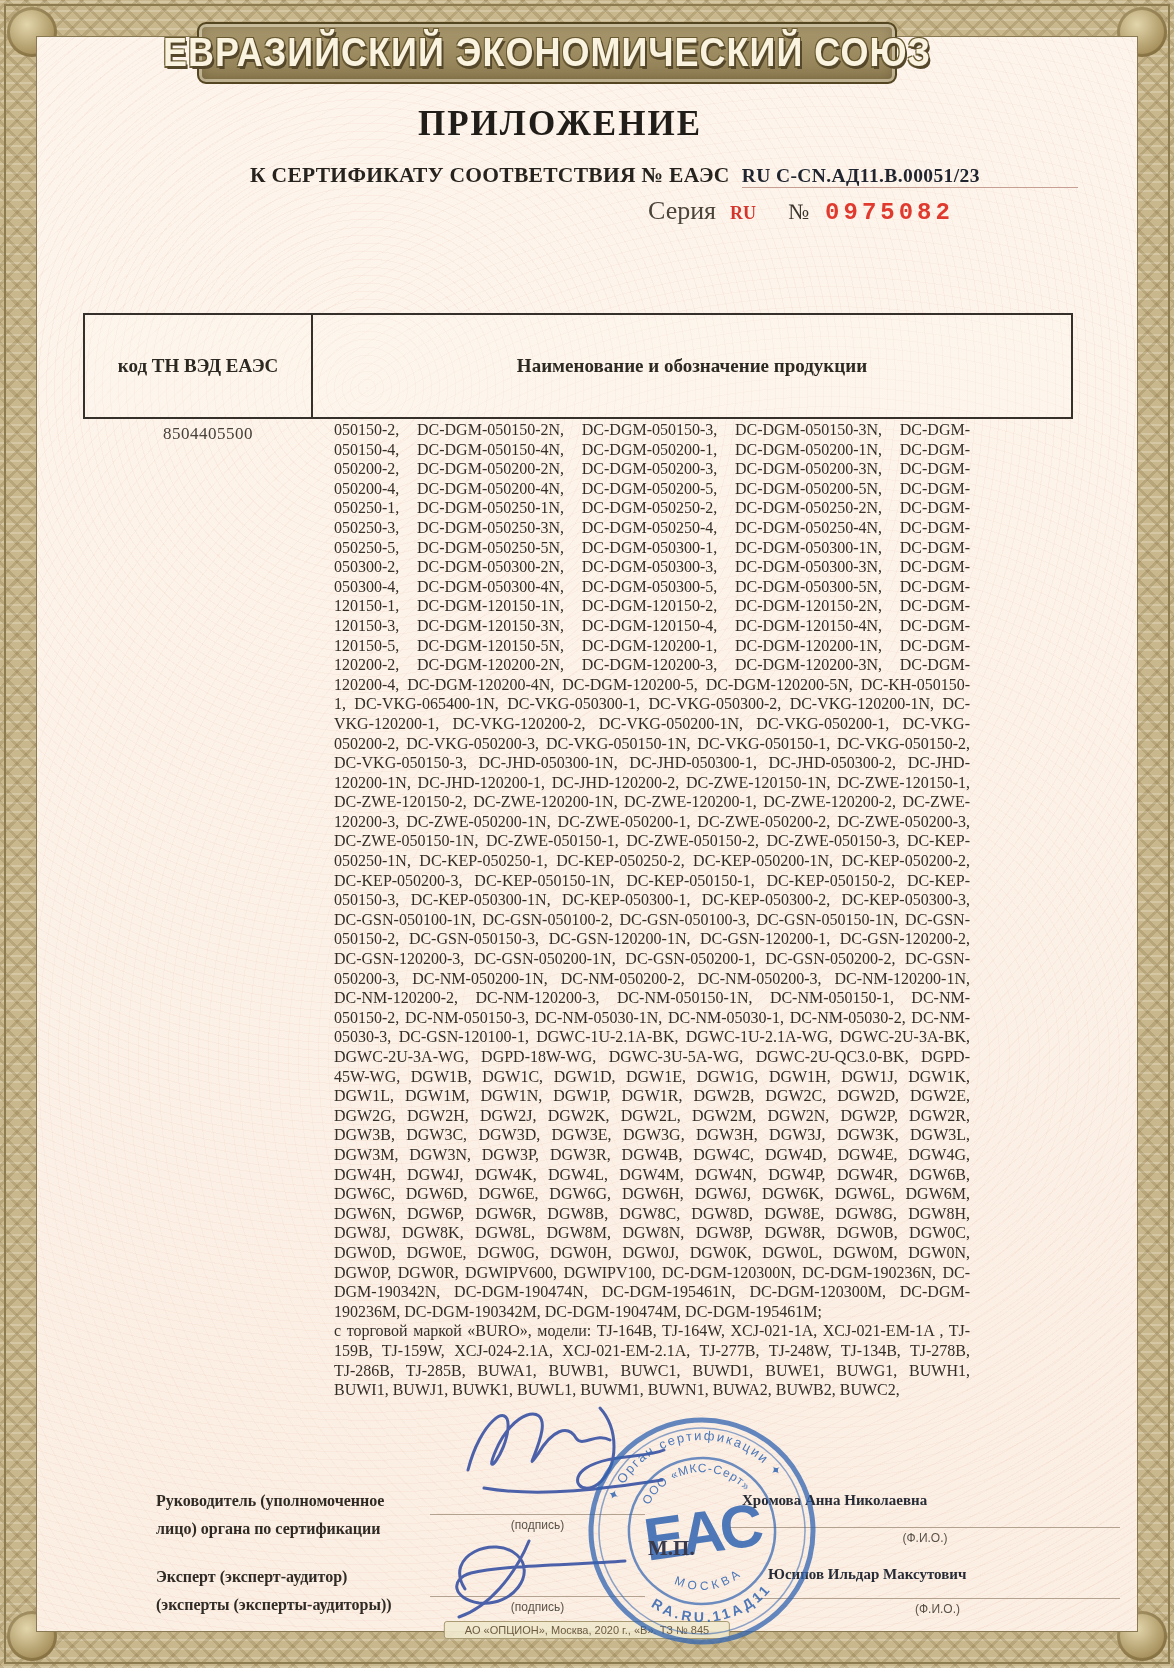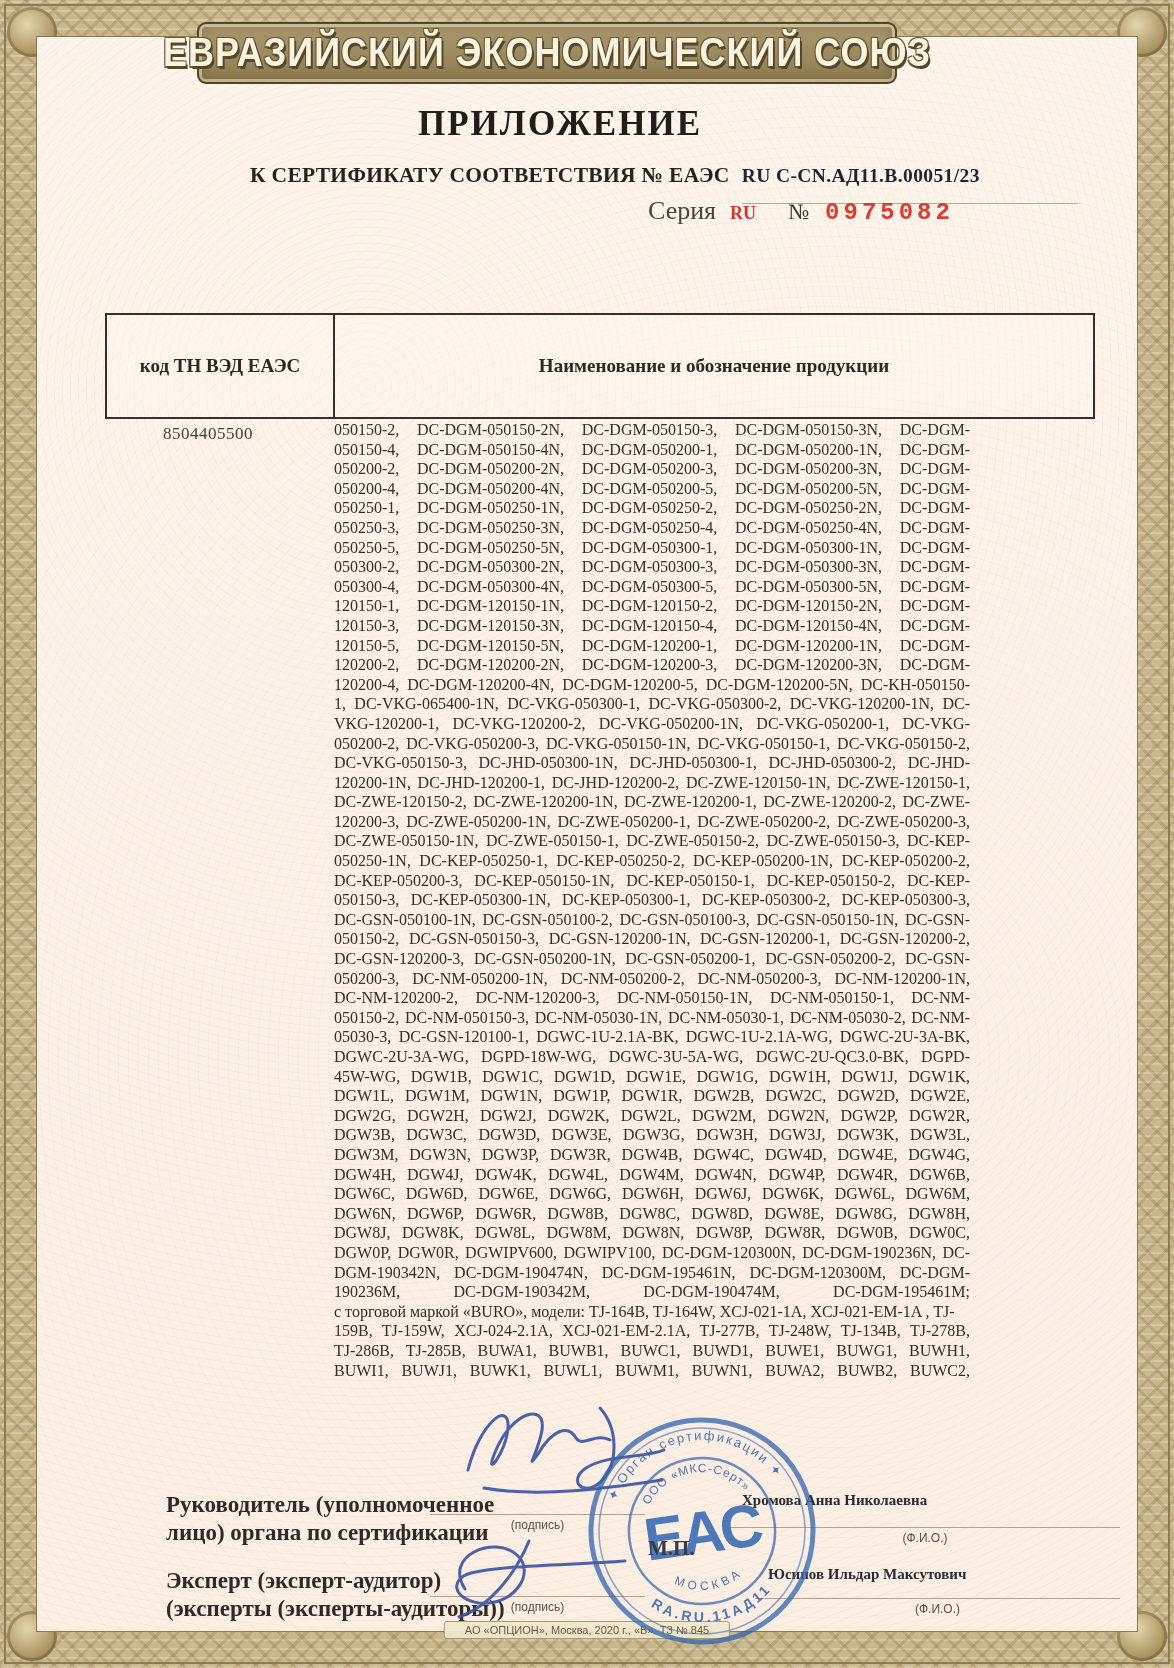--- a/index.html
+++ b/index.html
@@ -35,36 +35,36 @@
   .banner span {
     font-family:"Liberation Sans", sans-serif; font-weight:bold; font-size:36px; letter-spacing:1px;
     color:#faf3df; transform:scaleY(1.12);
     text-shadow:2px 2px 0 #55472a, -1px -1px 0 #6a5b32, 1px -1px 0 #6a5b32, -1px 1px 0 #6a5b32;
     white-space:nowrap;
   }
   .title { position:absolute; top:104px; left:0; width:1120px; margin:0; text-align:center;
     font-size:35px; font-weight:bold; letter-spacing:2px; color:#211d19; }
   .subtitle { position:absolute; top:163px; left:250px; width:828px; display:flex; align-items:baseline; gap:12px; }
   .sub-label { font-size:21.5px; font-weight:bold; color:#26221d; white-space:nowrap; letter-spacing:.3px; }
-  .cert-number { flex:1; border-bottom:1.5px solid #c7a093; font-size:19.5px; font-weight:bold; color:#20242f; letter-spacing:.4px; padding-bottom:16px; white-space:nowrap; }
+  .cert-number { flex:1; border-bottom:1.5px solid #c7a093; font-size:19.5px; font-weight:bold; color:#20242f; letter-spacing:.4px; padding-bottom:0; white-space:nowrap; }
   .series-row { position:absolute; top:196px; left:648px; display:flex; align-items:baseline; }
   .series-label { font-size:26px; color:#4a443a; }
   .series-ru { font-size:18px; font-weight:bold; color:#d5342b; margin-left:14px;text-align:center; }
   .series-no { font-size:22px; color:#3c362e; margin-left:32px; }
   .series-number { font-family:"Liberation Mono", monospace; font-size:24px; font-weight:bold; color:#e0392e; letter-spacing:4px; margin-left:16px; }
-  .table { position:absolute; top:313px; left:105px; width:986px; height:102px; border:2px solid #35302a; display:flex; background:rgba(255,250,243,.25); }
+  .table { position:absolute; top:313px; left:83px; width:986px; height:102px; border:2px solid #35302a; display:flex; background:rgba(255,250,243,.25); }
   .cell { display:flex; align-items:center; justify-content:center; font-weight:bold; font-size:19px; color:#2c2822; }
   .cell.c1 { width:226px; border-right:2px solid #35302a; }
   .cell.c2 { flex:1; }
   .tn-code { position:absolute; top:424px; left:95px; width:226px; text-align:center; font-size:17px; color:#45403a; letter-spacing:.5px; }
   .codes { position:absolute; top:420px; left:334px; width:636px; }
   .codes .line { height:19.6px; overflow:hidden; font-size:16px; line-height:19.6px; color:#332e28;
     text-align:justify; text-align-last:justify; white-space:normal; }
   .codes .line:nth-child(46), .codes .line:nth-child(50) { text-align-last:left; }
-  .sig-label { position:absolute; left:166px; font-size:23px; font-weight:bold; color:#2f2b24; }
+  .sig-label { position:absolute; left:156px; font-size:16px; font-weight:bold; color:#2f2b24; }
   .sign-line { position:absolute; border-top:1px solid #b3a28f; }
   .caption { position:absolute; font-size:12px; color:#5a5248; font-family:"Liberation Sans", sans-serif; }
   .person-name { position:absolute; font-size:15px; font-weight:bold; color:#272b35; white-space:nowrap; }
   .mp { position:absolute; top:1536px; left:648px; font-size:21px; font-weight:bold; color:#39394a; z-index:6; }
   .stamp { position:absolute; left:583px; top:1412px; width:238px; height:238px; transform:rotate(-8deg); z-index:5; }
   .sig-svg { position:absolute; z-index:4; }
   .footer-strip { position:absolute; top:1621px; left:50%; transform:translateX(-50%);
     font-family:"Liberation Sans", sans-serif; font-size:11px; color:#6b5a40;
     background:rgba(240,232,205,.92); border:1px solid #a89b72; border-radius:3px; padding:2px 20px; white-space:nowrap; z-index:3; }
 </style>
@@ -140,20 +140,21 @@
       <div class="line">DGWC-2U-3A-WG, DGPD-18W-WG, DGWC-3U-5A-WG, DGWC-2U-QC3.0-BK, DGPD-</div>
       <div class="line">45W-WG, DGW1B, DGW1C, DGW1D, DGW1E, DGW1G, DGW1H, DGW1J, DGW1K,</div>
       <div class="line">DGW1L, DGW1M, DGW1N, DGW1P, DGW1R, DGW2B, DGW2C, DGW2D, DGW2E,</div>
       <div class="line">DGW2G, DGW2H, DGW2J, DGW2K, DGW2L, DGW2M, DGW2N, DGW2P, DGW2R,</div>
       <div class="line">DGW3B, DGW3C, DGW3D, DGW3E, DGW3G, DGW3H, DGW3J, DGW3K, DGW3L,</div>
       <div class="line">DGW3M, DGW3N, DGW3P, DGW3R, DGW4B, DGW4C, DGW4D, DGW4E, DGW4G,</div>
       <div class="line">DGW4H, DGW4J, DGW4K, DGW4L, DGW4M, DGW4N, DGW4P, DGW4R, DGW6B,</div>
       <div class="line">DGW6C, DGW6D, DGW6E, DGW6G, DGW6H, DGW6J, DGW6K, DGW6L, DGW6M,</div>
       <div class="line">DGW6N, DGW6P, DGW6R, DGW8B, DGW8C, DGW8D, DGW8E, DGW8G, DGW8H,</div>
       <div class="line">DGW8J, DGW8K, DGW8L, DGW8M, DGW8N, DGW8P, DGW8R, DGW0B, DGW0C,</div>
+      <div class="line">DGW0D, DGW0E, DGW0G, DGW0H, DGW0J, DGW0K, DGW0L, DGW0M, DGW0N,</div>
       <div class="line">DGW0P, DGW0R, DGWIPV600, DGWIPV100, DC-DGM-120300N, DC-DGM-190236N, DC-</div>
       <div class="line">DGM-190342N, DC-DGM-190474N, DC-DGM-195461N, DC-DGM-120300M, DC-DGM-</div>
       <div class="line">190236M, DC-DGM-190342M, DC-DGM-190474M, DC-DGM-195461M;</div>
       <div class="line">с торговой маркой «BURO», модели: TJ-164B, TJ-164W, XCJ-021-1A, XCJ-021-EM-1A , TJ-</div>
       <div class="line">159B, TJ-159W, XCJ-024-2.1A, XCJ-021-EM-2.1A, TJ-277B, TJ-248W, TJ-134B, TJ-278B,</div>
       <div class="line">TJ-286B, TJ-285B, BUWA1, BUWB1, BUWC1, BUWD1, BUWE1, BUWG1, BUWH1,</div>
       <div class="line">BUWI1, BUWJ1, BUWK1, BUWL1, BUWM1, BUWN1, BUWA2, BUWB2, BUWC2,</div>
     </div>
 
   <div class="sig-label" style="top:1492px;">Руководитель (уполномоченное</div>

